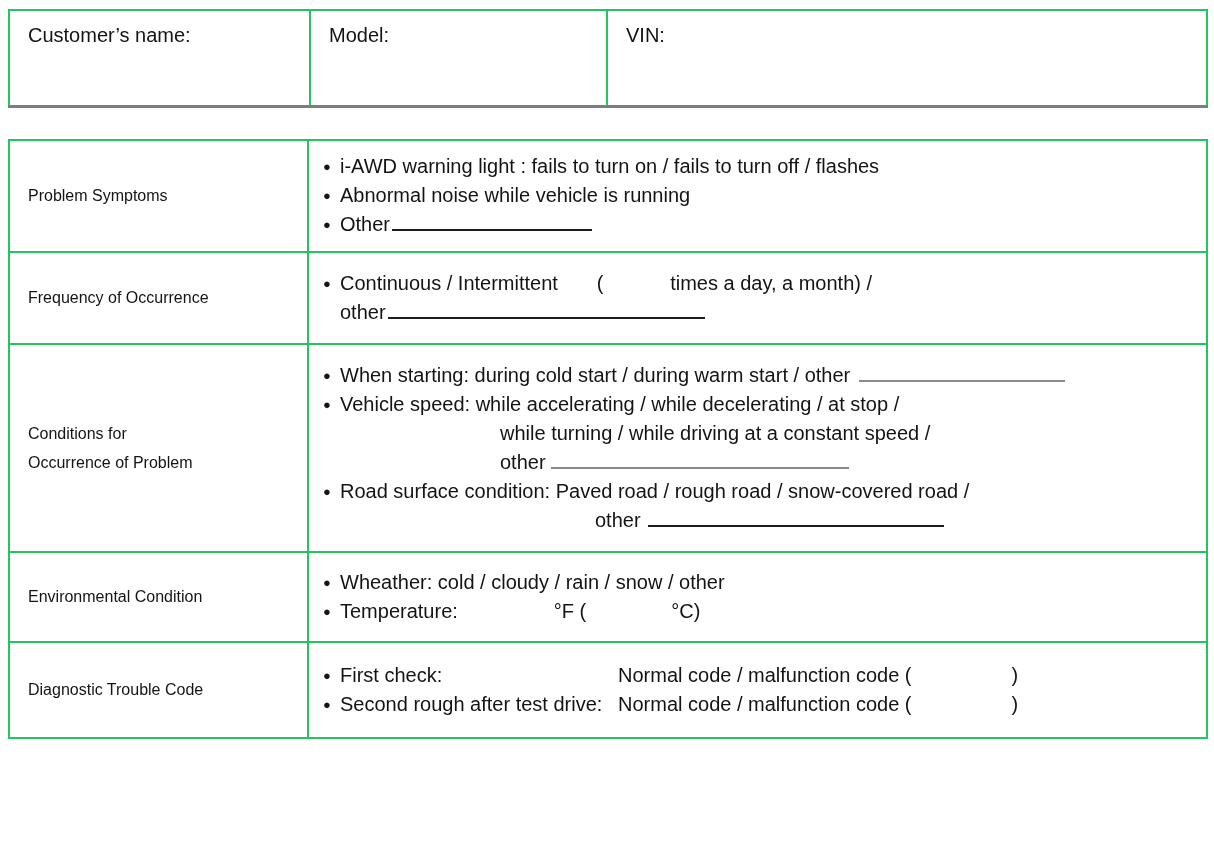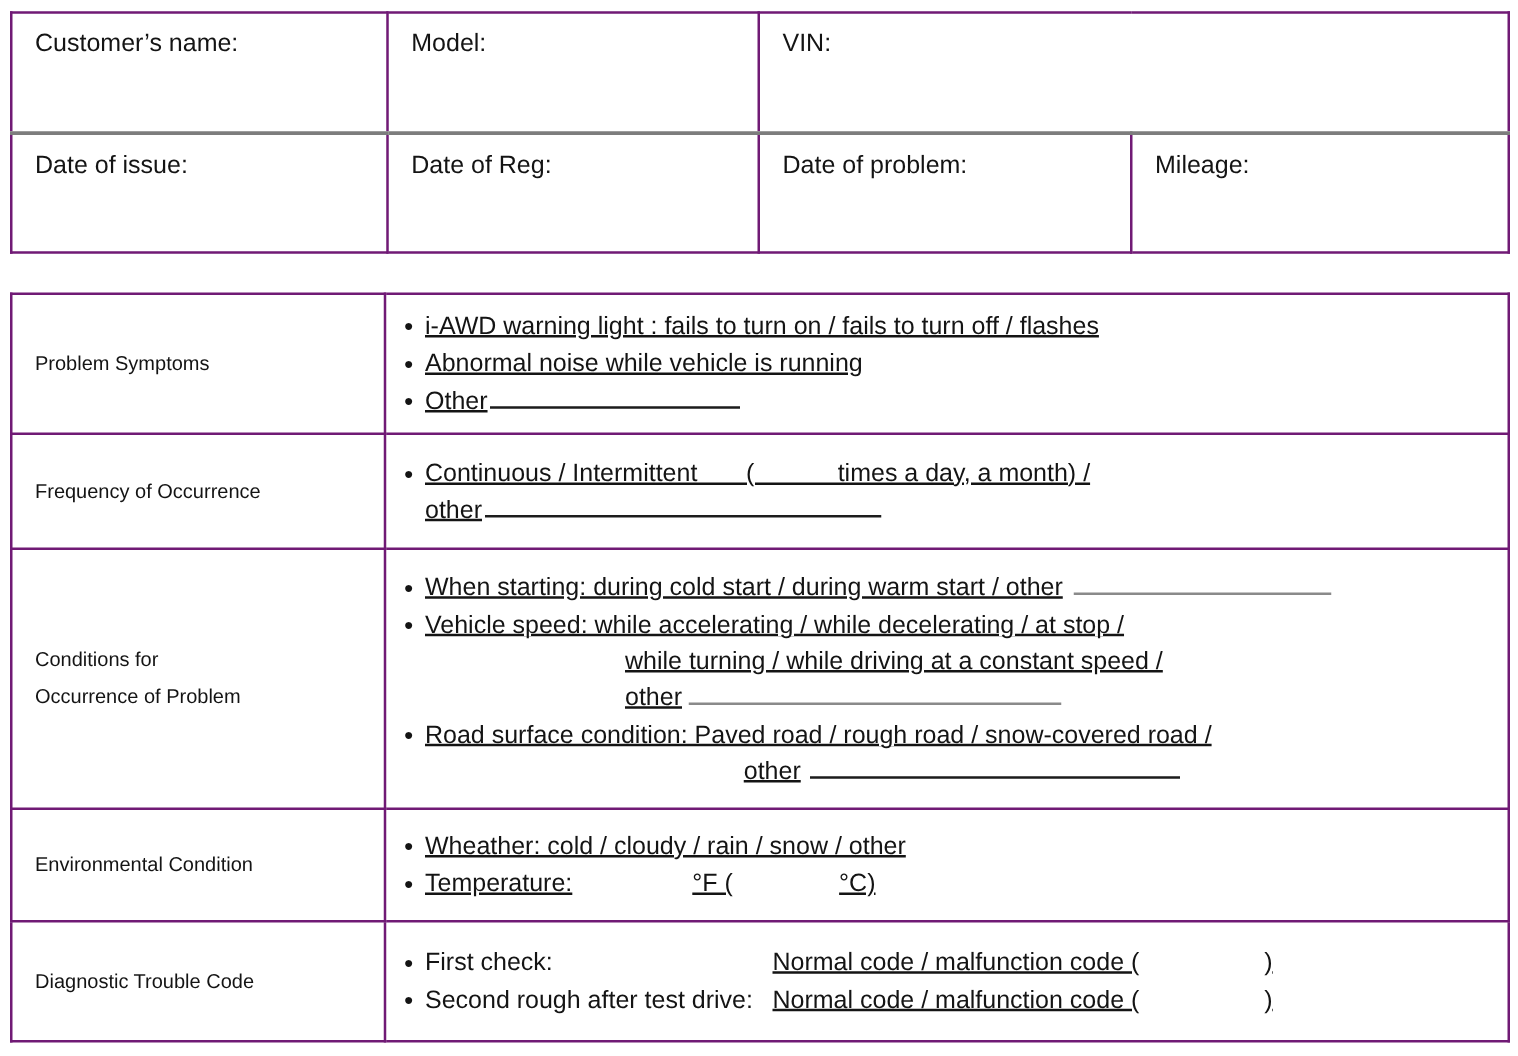--- a/index.html
+++ b/index.html
@@ -2,35 +2,35 @@
 <html><head>
 <meta charset="utf-8">
 <style>
   html,body { margin:0; padding:0; }
   body {
     width:1214px; height:845px; background:#ffffff; overflow:hidden;
     font-family:"Liberation Sans","DejaVu Sans",sans-serif; color:#141414;
   }
   .wrap { padding:9px 8px 0 8px; }
   table { border-collapse:collapse; table-layout:fixed; width:1198px; }
-  td { border:2px solid #701a75; }
+  td { border:2px solid #22c55e; }
 
   
   .t1 td { vertical-align:top; padding:13px 8px 0 18px; font-size:20px; }
   .t1 .r1 td { border-bottom:3px solid #7d7d7d; }
   .t1 tr { height:96px; }
 
   
   .t2 { margin-top:31px; }
   .t2 .lab { vertical-align:middle; padding:0 6px 0 18px; font-size:16px; line-height:29px; }
   .t2 .con { vertical-align:middle; padding:6px 2px 6px 14px; }
   .h1 { height:112px; } .h2 { height:92px; } .h3 { height:208px; }
   .h4 { height:90px; }  .h5 { height:96px; }
 
-  .bl { font-size:20px; line-height:29px; white-space:nowrap;text-decoration:underline; }
+  .bl { font-size:20px; line-height:29px; white-space:nowrap; }
   .bu { display:inline-block; width:17px; font-size:13px; vertical-align:2px; }
 
   .ul { display:inline-block; border-bottom:2px solid #1c1c1c; }
   .ul.gray { border-bottom-color:#8a8a8a; }
   .u1 { width:200px; margin-left:2px; }
   .u2 { width:317px; margin-left:2px; }
   .u3 { width:206px; margin-left:9px; }
   .u4 { width:298px; margin-left:5px; }
   .u5 { width:296px; margin-left:7px; }
 
@@ -52,26 +52,20 @@
         <col style="width:301px">
         <col style="width:297px">
         <col style="width:298px">
         <col style="width:302px">
       </colgroup>
     <tbody>
         <tr class="r1">
       <td><span>Customer’s name:</span></td>
       <td><span>Model:</span></td>
       <td colspan="2"><span>VIN:</span></td>
-    </tr>
-    <tr class="r2">
-      <td><span>Date of issue:</span></td>
-      <td><span>Date of Reg:</span></td>
-      <td><span>Date of problem:</span></td>
-      <td><span>Mileage:</span></td>
     </tr>
   </tbody>
     </table>
 
   <table class="t2">
     <colgroup>
         <col style="width:299px">
         <col style="width:899px">
       </colgroup>
 

